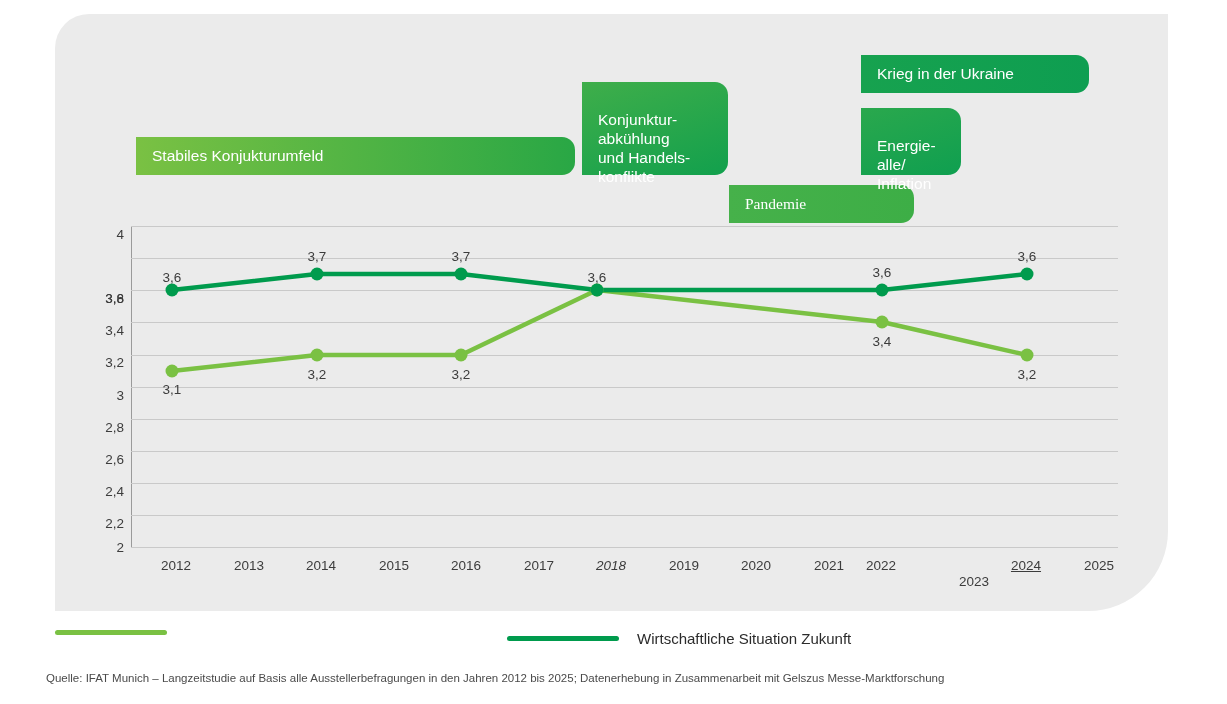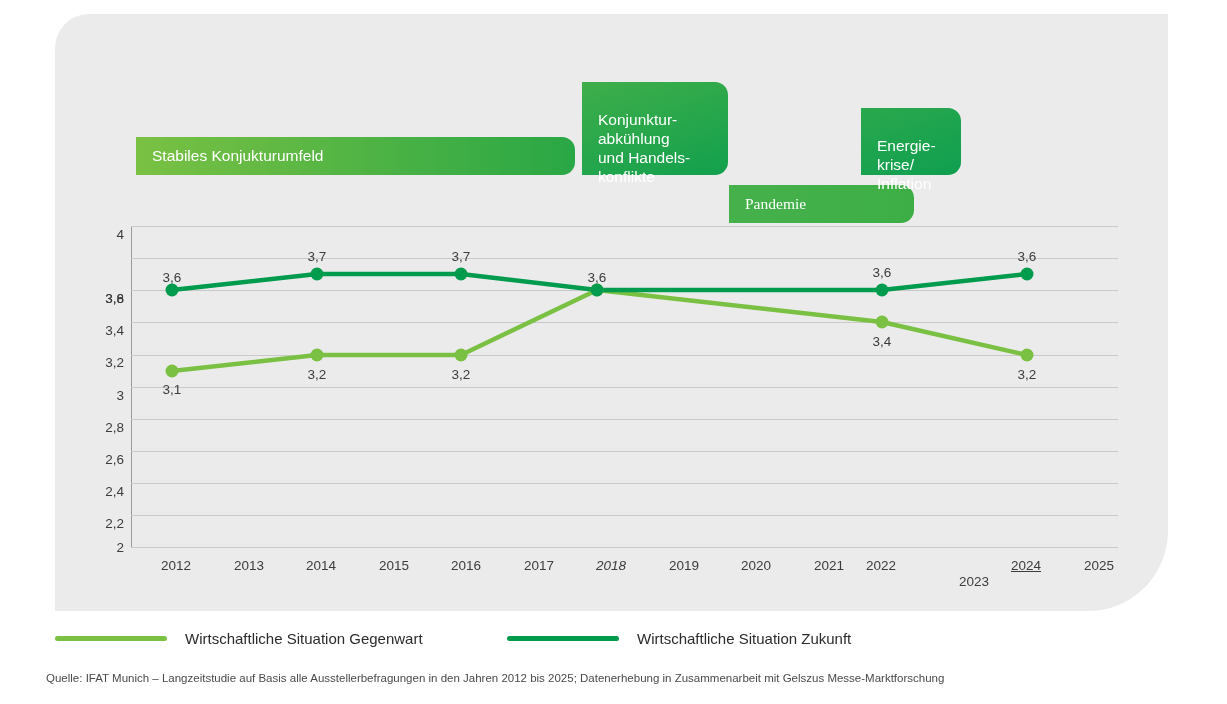--- a/index.html
+++ b/index.html
@@ -170,22 +170,25 @@
     <span>Konjunktur-
 abkühlung
 und Handels-
 konflikte</span>
   </div>
   <div class="banner banner-pandemie">
     <span>Pandemie</span>
   </div>
   <div class="banner banner-energie">
     <span>Energie-
-krise/
+alle/
 Inflation</span>
+  </div>
+  <div class="banner banner-krieg">
+    <span>Krieg in der Ukraine</span>
   </div>
 
   <div class="plot">
     <div class="axis-y"></div>
     <div class="gridline" style="top:0px;"></div>
     <div class="gridline" style="top:32px;"></div>
     <div class="gridline" style="top:64px;"></div>
     <div class="gridline" style="top:96px;"></div>
     <div class="gridline" style="top:129px;"></div>
     <div class="gridline" style="top:161px;"></div>
@@ -253,21 +256,20 @@
 
   <div class="pt-label" style="left:147px; top:270px;">3,6</div>
   <div class="pt-label" style="left:292px; top:249px;">3,7</div>
   <div class="pt-label" style="left:436px; top:249px;">3,7</div>
   <div class="pt-label" style="left:857px; top:265px;">3,6</div>
   <div class="pt-label" style="left:1002px; top:249px;">3,6</div>
 
   <div class="legend">
     <div class="legend-item" style="left:0px; top:0px;">
       <span class="legend-swatch" style="background:#7ac143;"></span>
-      <span>Wirtschaftliche Situation Gegenwart</span>
     </div>
     <div class="legend-item" style="left:452px; top:0px;">
       <span class="legend-swatch" style="background:#009b4d;"></span>
       <span>Wirtschaftliche Situation Zukunft</span>
     </div>
   </div>
 
   <div class="source">Quelle: IFAT Munich – Langzeitstudie auf Basis alle Ausstellerbefragungen in den Jahren 2012 bis 2025; Datenerhebung in Zusammenarbeit mit Gelszus Messe-Marktforschung</div>
 
 </div>

